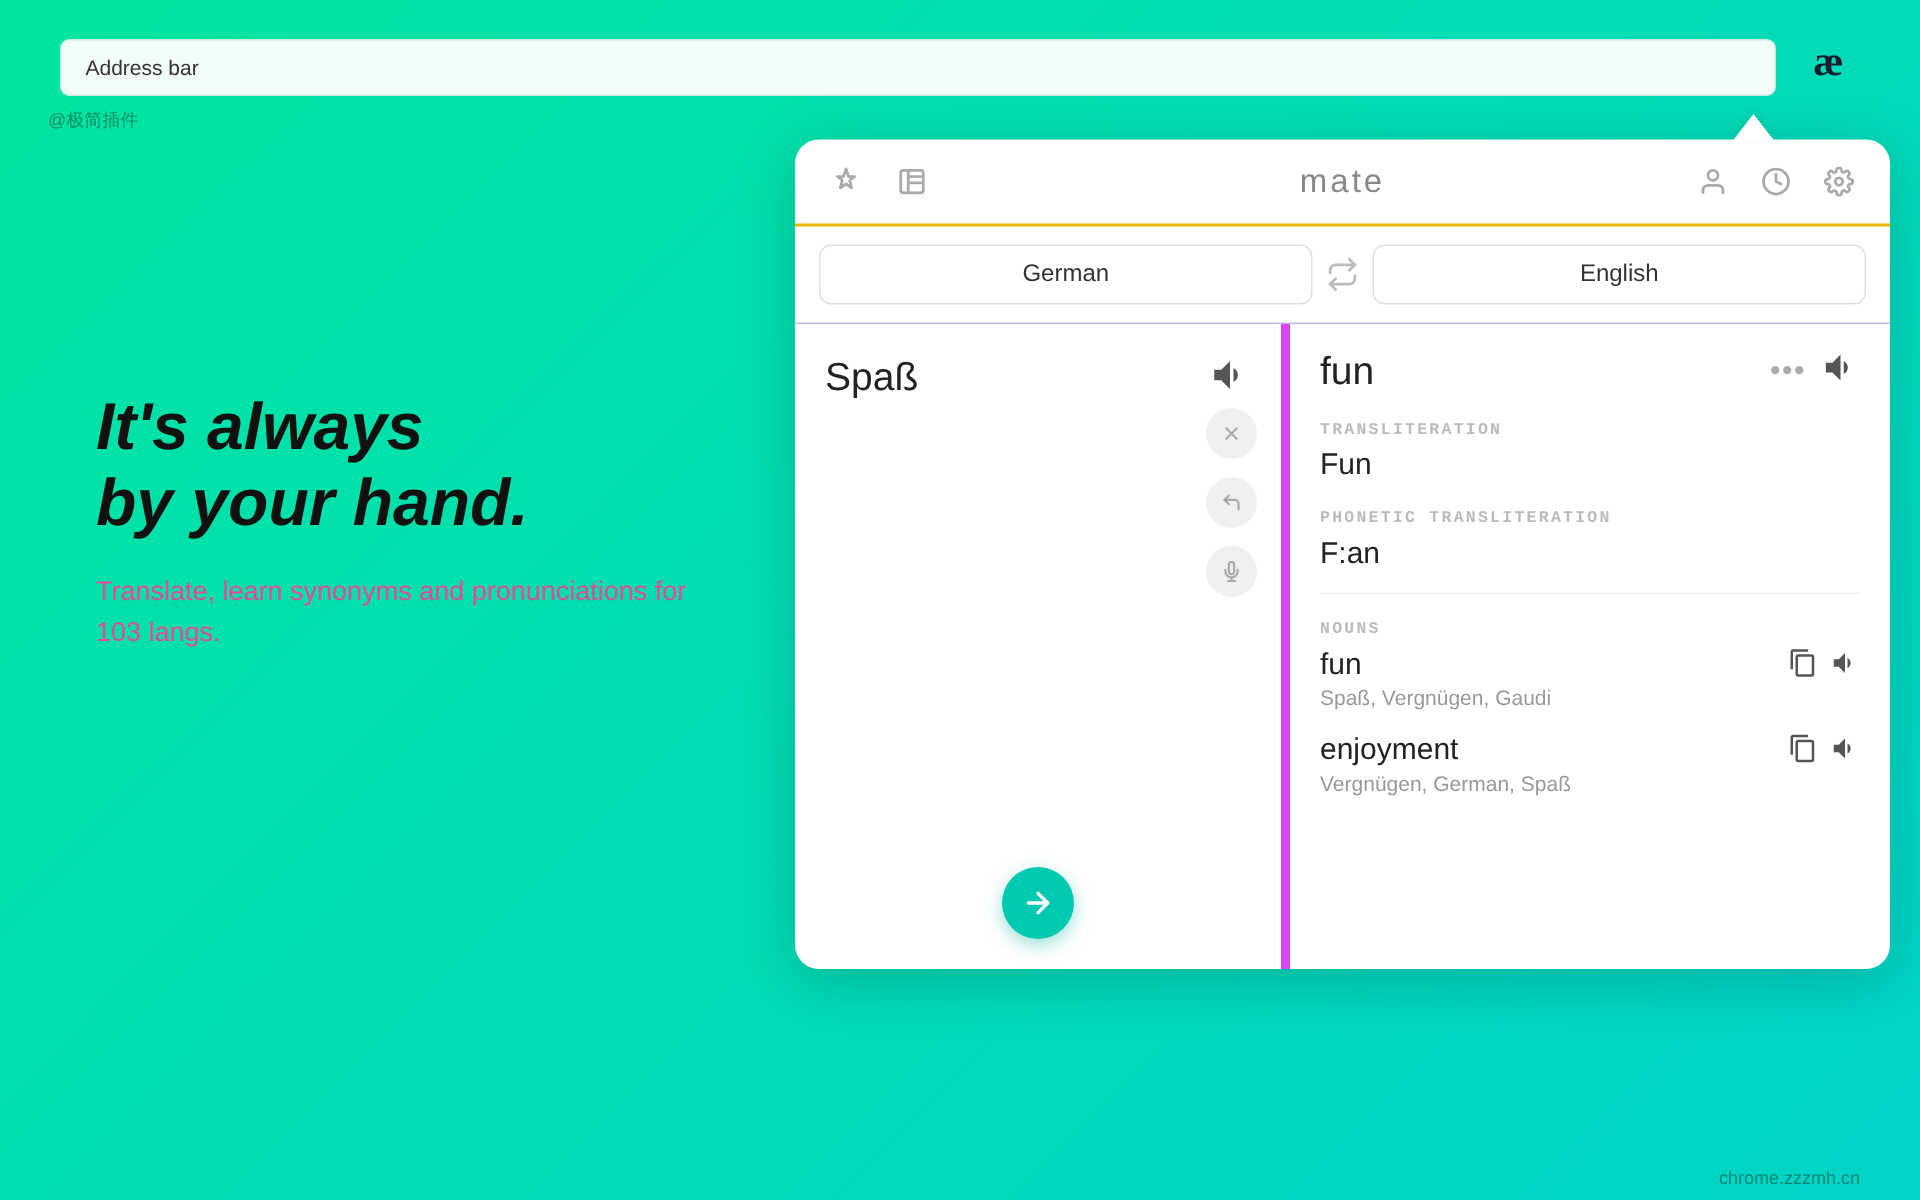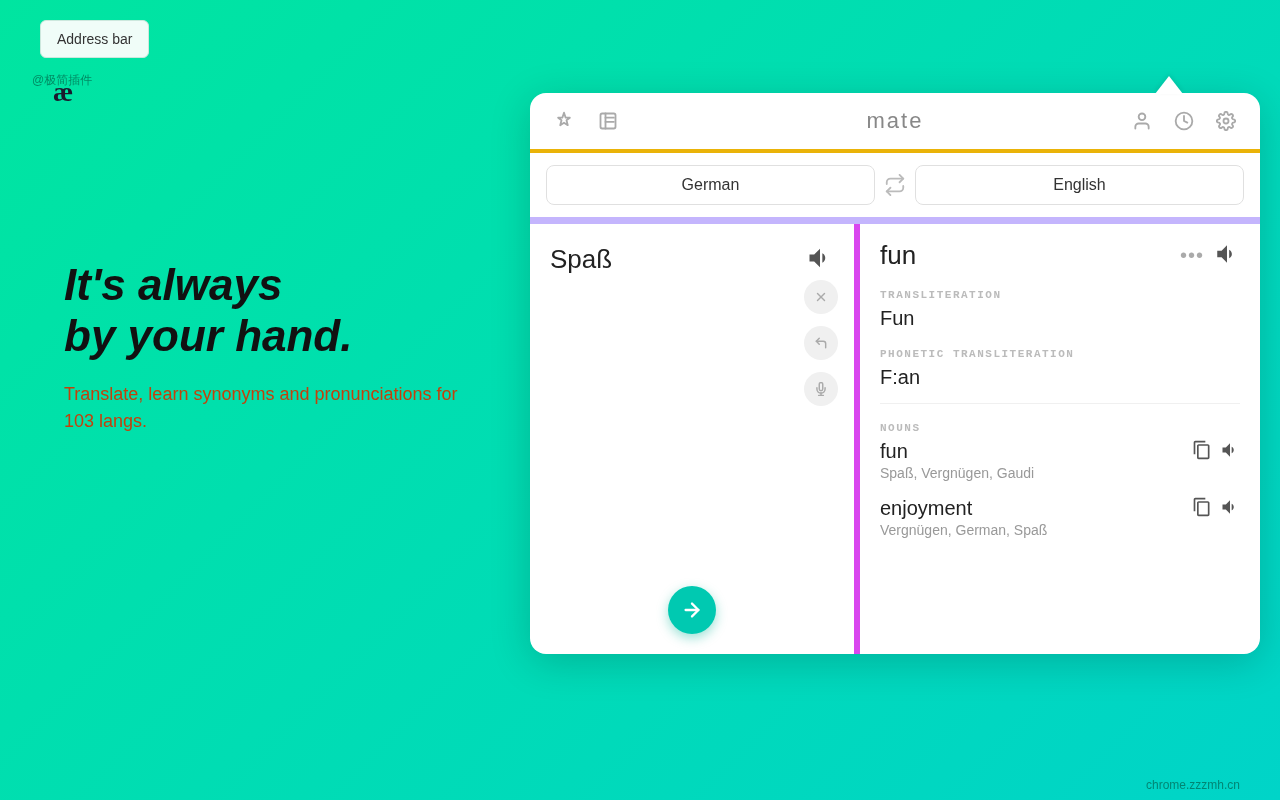--- a/index.html
+++ b/index.html
@@ -12,23 +12,22 @@
       position: relative;
     }
 
     
     .address-bar-container {
       position: absolute;
       top: 20px;
       left: 40px;
       right: 40px;
       display: flex;
-      align-items: flex-start;
+      align-items: flex-end;
       gap: 12px;
-      flex-direction: column;
     }
     .address-bar {
       flex: 1;
       background: #f0fdf8;
       border: 1px solid #cce8dd;
       border-radius: 6px;
       padding: 10px 16px;
       font-size: 14px;
       color: #333;
     }
@@ -62,21 +61,21 @@
     .hero-title {
       font-size: 44px;
       font-weight: 800;
       color: #111;
       line-height: 1.15;
       margin-bottom: 20px;
       font-style: italic;
     }
     .hero-subtitle {
       font-size: 18px;
-      color: #c2410c;
+      color: #ec4899;
       line-height: 1.5;
       max-width: 400px;
     }
 
     
     .watermark-bottom {
       position: absolute;
       bottom: 8px;
       right: 40px;
       font-size: 12px;
@@ -109,21 +108,21 @@
       overflow: hidden;
       z-index: 5;
     }
 
     
     .popup-header {
       display: flex;
       align-items: center;
       justify-content: space-between;
       padding: 14px 20px;
-      border-bottom: 4px solid #eab308;
+      border-bottom: 2px solid #eab308;
     }
     .popup-header-left {
       display: flex;
       align-items: center;
       gap: 16px;
     }
     .icon-btn {
       width: 28px;
       height: 28px;
       display: flex;
@@ -147,21 +146,21 @@
       align-items: center;
       gap: 14px;
     }
 
     
     .lang-bar {
       display: flex;
       align-items: center;
       padding: 12px 16px;
       gap: 0;
-      border-bottom: 7px solid #c4b5fd;
+      border-bottom: 1px solid #c4b5fd;
     }
     .lang-btn {
       flex: 1;
       padding: 10px 0;
       text-align: center;
       font-size: 16px;
       color: #333;
       background: #fff;
       border: 1px solid #e0e0e0;
       border-radius: 8px;

